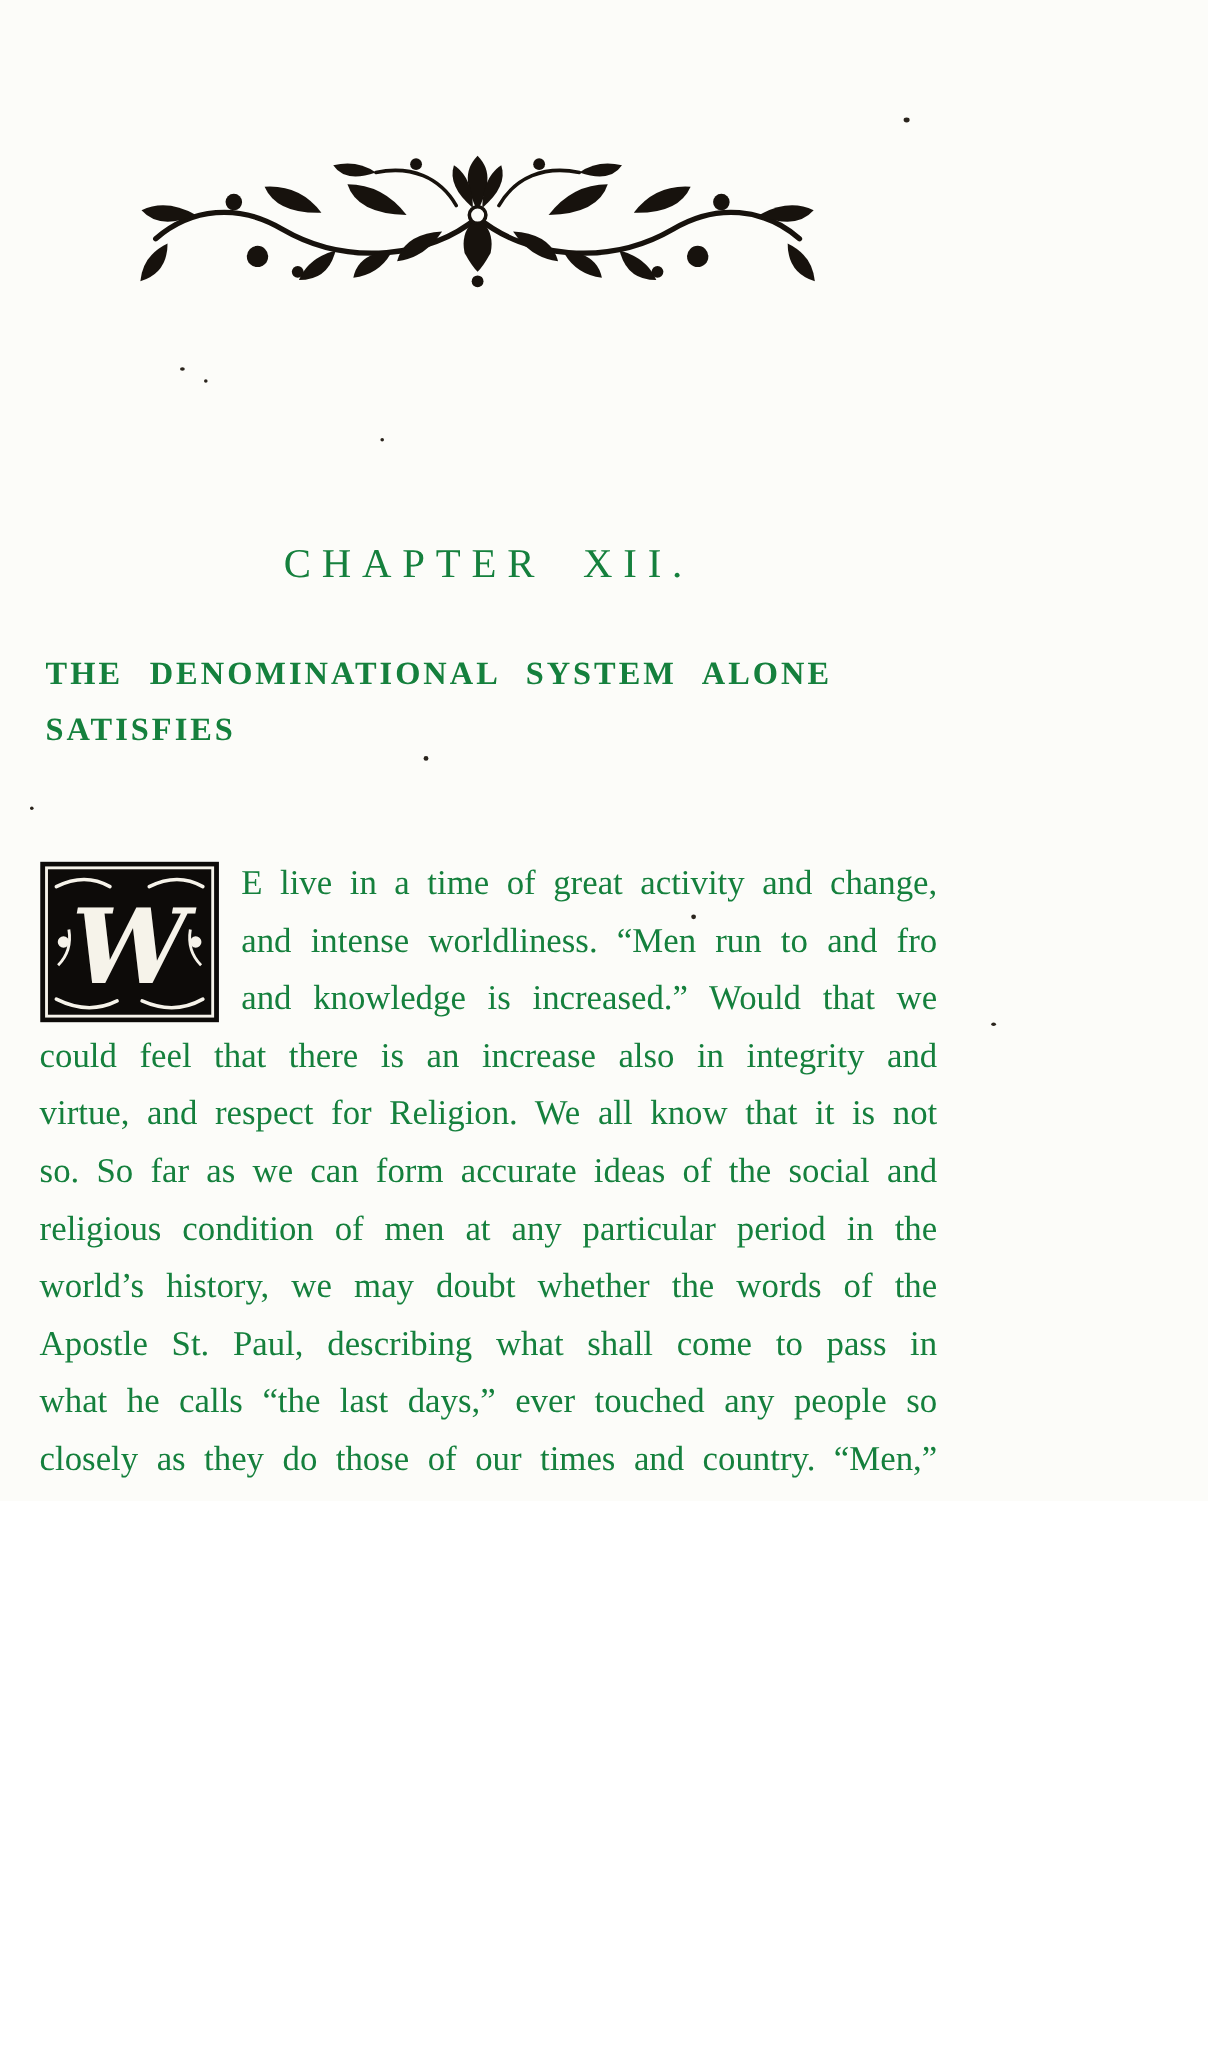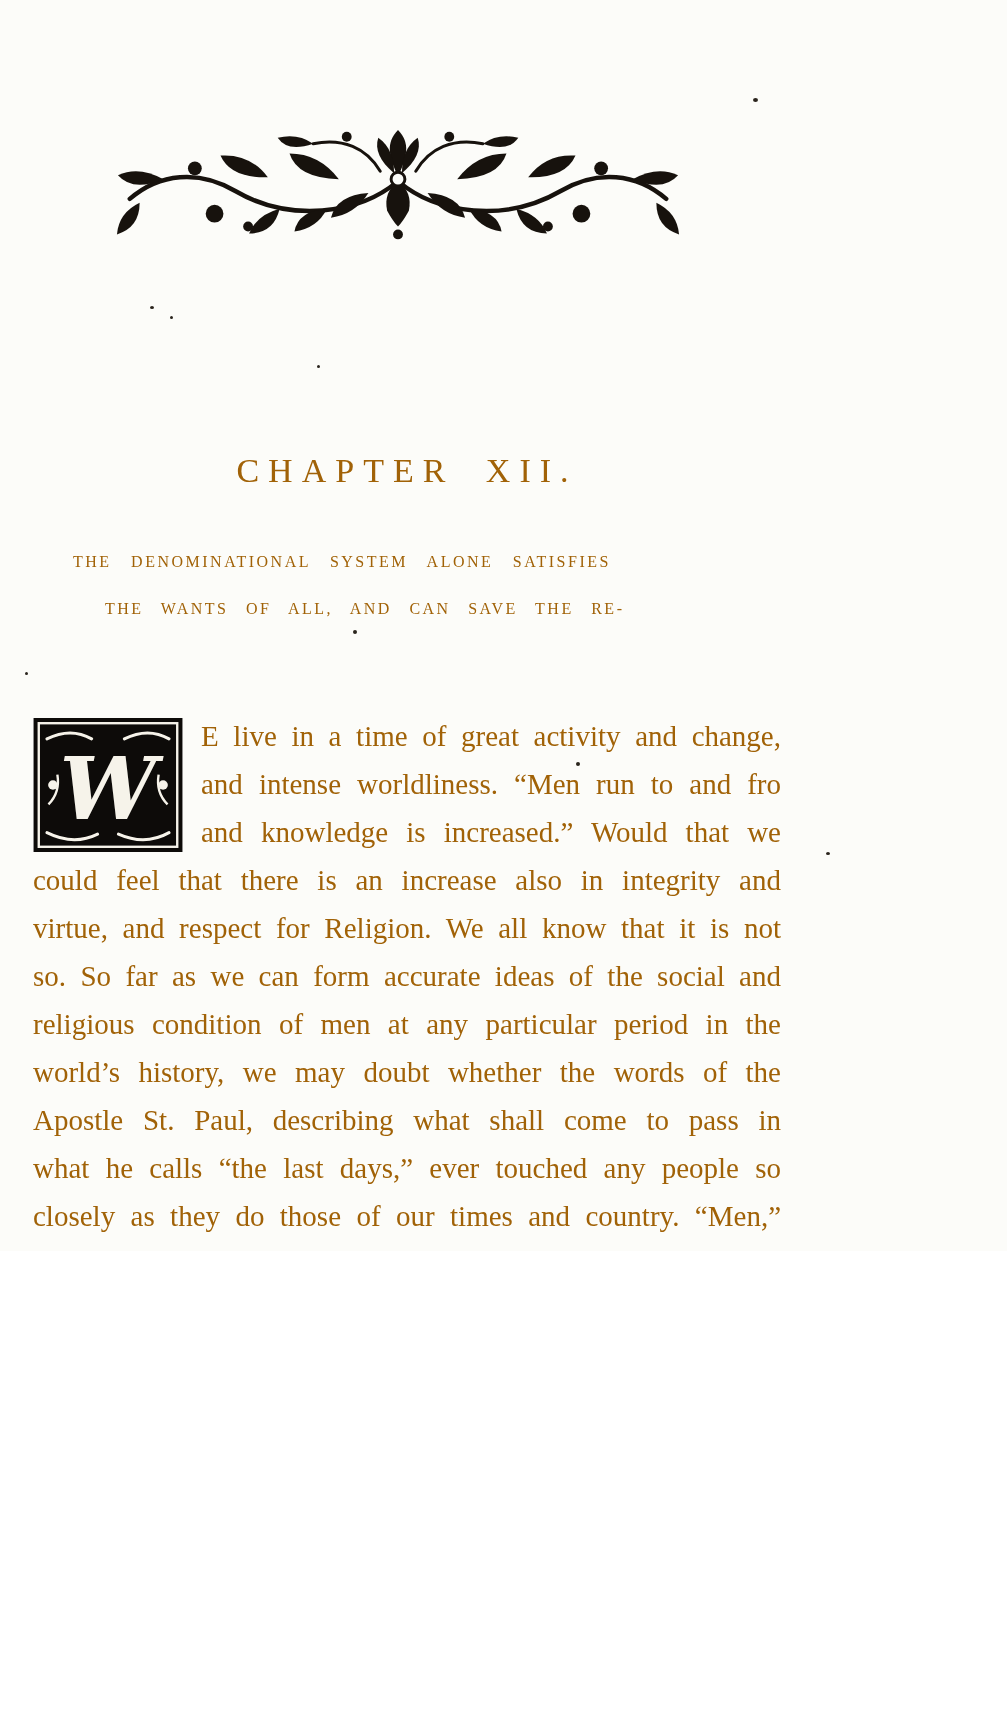--- a/index.html
+++ b/index.html
@@ -3,21 +3,21 @@
 <meta charset="utf-8">
 <style>
   html, body { margin: 0; padding: 0; background: #ffffff; }
   .page {
     position: relative;
     width: 1007px;
     height: 1251px;
     margin: 0 auto;
     background: #fcfcf9;
     font-family: "Liberation Serif", "DejaVu Serif", serif;
-    color: #a16207;
+    color: #15803d;
     overflow: hidden;
   }
 
   .ornament {
     position: absolute;
     top: 122px;
     left: 112px;
     width: 572px;
   }
   .ornament svg { display: block; width: 100%; height: auto; }
@@ -33,25 +33,24 @@
     font-weight: normal;
     letter-spacing: 9px;
     word-spacing: 14px;
   }
 
   .subtitle {
     position: absolute;
     top: 538px;
     left: 38px;
     width: 740px;
-    font-weight: normal;
-    font-size: 16px;
+    font-weight: bold;
+    font-size: 27px;
     letter-spacing: 2.5px;
     line-height: 47px;
-    margin-left: 35px;
   }
   .sub-line-0 { word-spacing: 13px; }
   .sub-line-1 { padding-left: 32px; word-spacing: 11px; }
   .sub-line-2 { padding-left: 32px; }
 
   .body-text {
     position: absolute;
     top: 712px;
     left: 33px;
     width: 748px;
@@ -128,21 +127,20 @@
       <path d="M290,60 q-15,11 -11,30 q6,11 11,16 q5,-5 11,-16 q4,-19 -11,-30 z" fill="#17120d"></path>
       <circle cx="290" cy="114" r="5" fill="#17120d"></circle>
       <circle cx="290" cy="58" r="7" fill="#fcfcf9" stroke="#17120d" stroke-width="3"></circle>
     </svg>
   </div>
 
   <h1 class="chapter">CHAPTER XII.</h1>
 
   <div class="subtitle">
     <div class="sub-line sub-line-0">THE DENOMINATIONAL SYSTEM ALONE SATISFIES</div>
-    <div class="sub-line sub-line-1">THE WANTS OF ALL, AND CAN SAVE THE RE-</div>
   </div>
 
   <div class="body-text">
     <span class="dropcap">
       <svg viewBox="0 0 100 90" aria-hidden="true">
         <rect x="0" y="0" width="100" height="90" fill="#0d0b09"></rect>
         <rect x="3.5" y="3.5" width="93" height="83" fill="none" stroke="#f6f3ea" stroke-width="1.6"></rect>
         <path d="M9,14 q16,-8 30,0 M61,14 q16,-8 30,0 M9,77 q18,9 34,1 M57,78 q18,8 34,-1" stroke="#f6f3ea" stroke-width="2" fill="none" stroke-linecap="round"></path>
         <circle cx="13" cy="45" r="3.2" fill="#f6f3ea"></circle>
         <circle cx="87" cy="45" r="3.2" fill="#f6f3ea"></circle>

